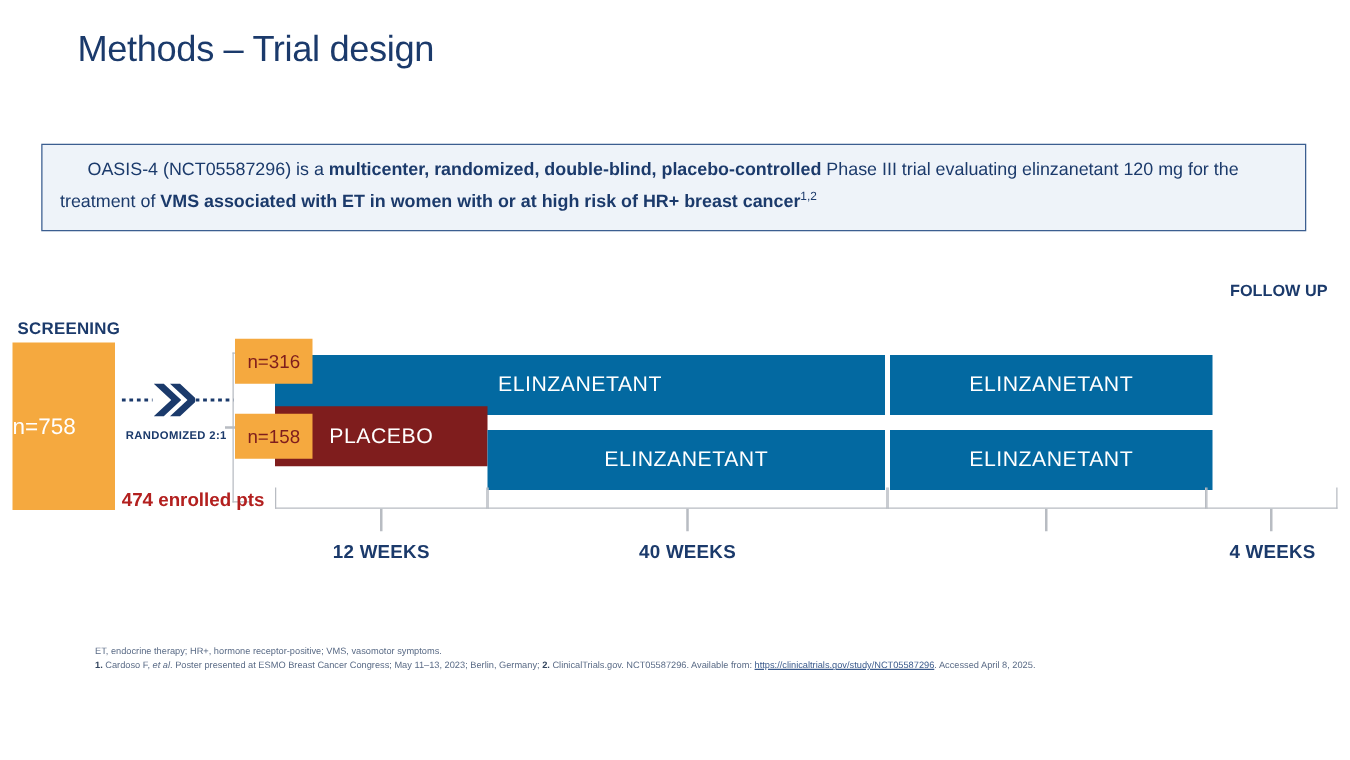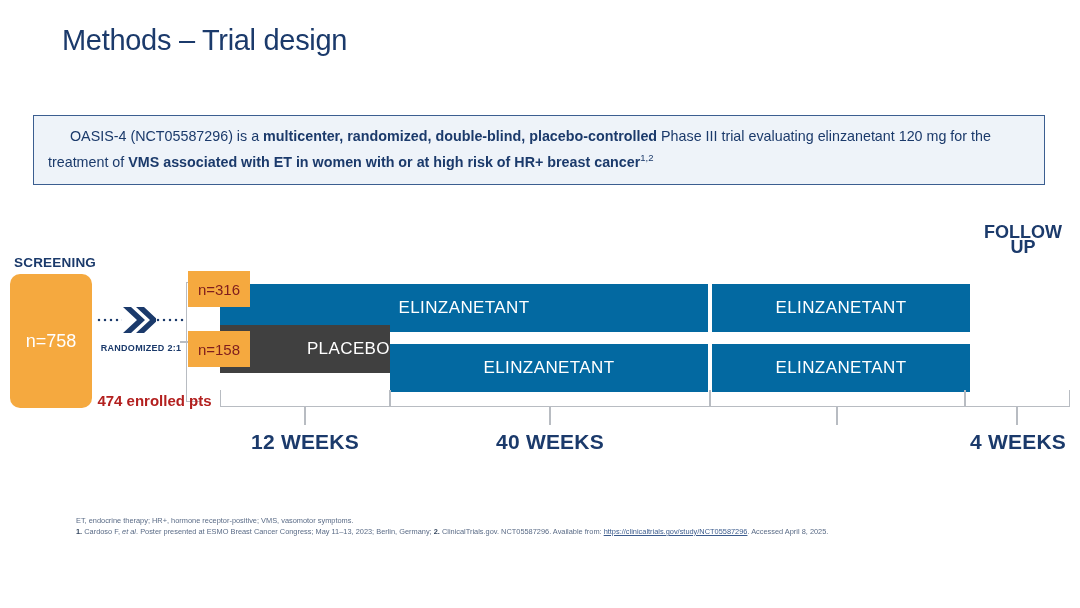--- a/index.html
+++ b/index.html
@@ -33,29 +33,29 @@
 
   
   .diagram{position:absolute;left:0;top:225px;width:1080px;height:290px;}
 
   .lbl-screening{
     position:absolute;left:14px;top:30px;
     font-size:13.5px;font-weight:bold;letter-spacing:.2px;color:#1b3a6b;
   }
   .lbl-followup{
     position:absolute;left:978px;top:0px;width:90px;
-    text-align:center;font-size:18px;font-weight:bold;line-height:15px;
+    text-align:center;font-size:13px;font-weight:bold;line-height:15px;
     color:#1b3a6b;
   }
 
   .screen-box{
     position:absolute;left:10px;top:49px;width:82px;height:134px;
     background:#f5a93f;
-    display:flex;align-items:center;justify-content:center;
-    color:#ffffff;font-size:18px;border-radius:10px;
+    display:flex;align-items:center;
+    color:#ffffff;font-size:18px;
   }
 
   
   .dots-left{
     position:absolute;left:96px;top:93px;width:26px;height:4px;
     background-image:radial-gradient(circle, #1b3a6b 1.4px, transparent 1.6px);
     background-size:6px 4px;background-repeat:repeat-x;
   }
   .dots-right{
     position:absolute;left:155px;top:93px;width:32px;height:4px;
@@ -86,21 +86,21 @@
   .row-a{top:40px;}
   .row-b{top:100px;}
 
   .seg{
     position:absolute;height:48px;top:0;
     display:flex;align-items:center;justify-content:center;
     color:#ffffff;font-size:17px;letter-spacing:.4px;
     box-sizing:border-box;white-space:nowrap;
   }
   .seg.navy{background:#0369a1;margin-top:19px;}
-  .seg.teal{background:#404040;justify-content:flex-end;}
+  .seg.teal{background:#7f1d1d;}
 
   .ntag{
     position:absolute;width:62px;height:36px;
     background:#f5a93f;
     display:flex;align-items:center;justify-content:center;
     color:#7f1d1d;font-size:15px;
   }
   .ntag-a{left:188px;top:46px;}
   .ntag-b{left:188px;top:106px;}
 
@@ -114,21 +114,21 @@
   .tl-span{
     position:absolute;top:0;height:17px;
     border-left:1.5px solid #b8bcc2;
     border-right:1.5px solid #b8bcc2;
     border-bottom:1.5px solid #b8bcc2;
     box-sizing:border-box;
   }
   .tl-tick{position:absolute;top:17px;width:1.5px;height:18px;background:#b8bcc2;}
   .tl-lab{
     position:absolute;top:40px;text-align:center;
-    font-size:21px;font-weight:bold;line-height:24px;color:#1b3a6b;
+    font-size:15px;font-weight:bold;line-height:24px;color:#1b3a6b;
     letter-spacing:.2px;
   }
 
   
   .fn{
     position:absolute;left:28px;width:1030px;
     font-size:7.4px;line-height:10.5px;color:#5a6b86;margin-left:48px;
   }
   .fn1{top:516px;}
   .fn2{top:527px;}

